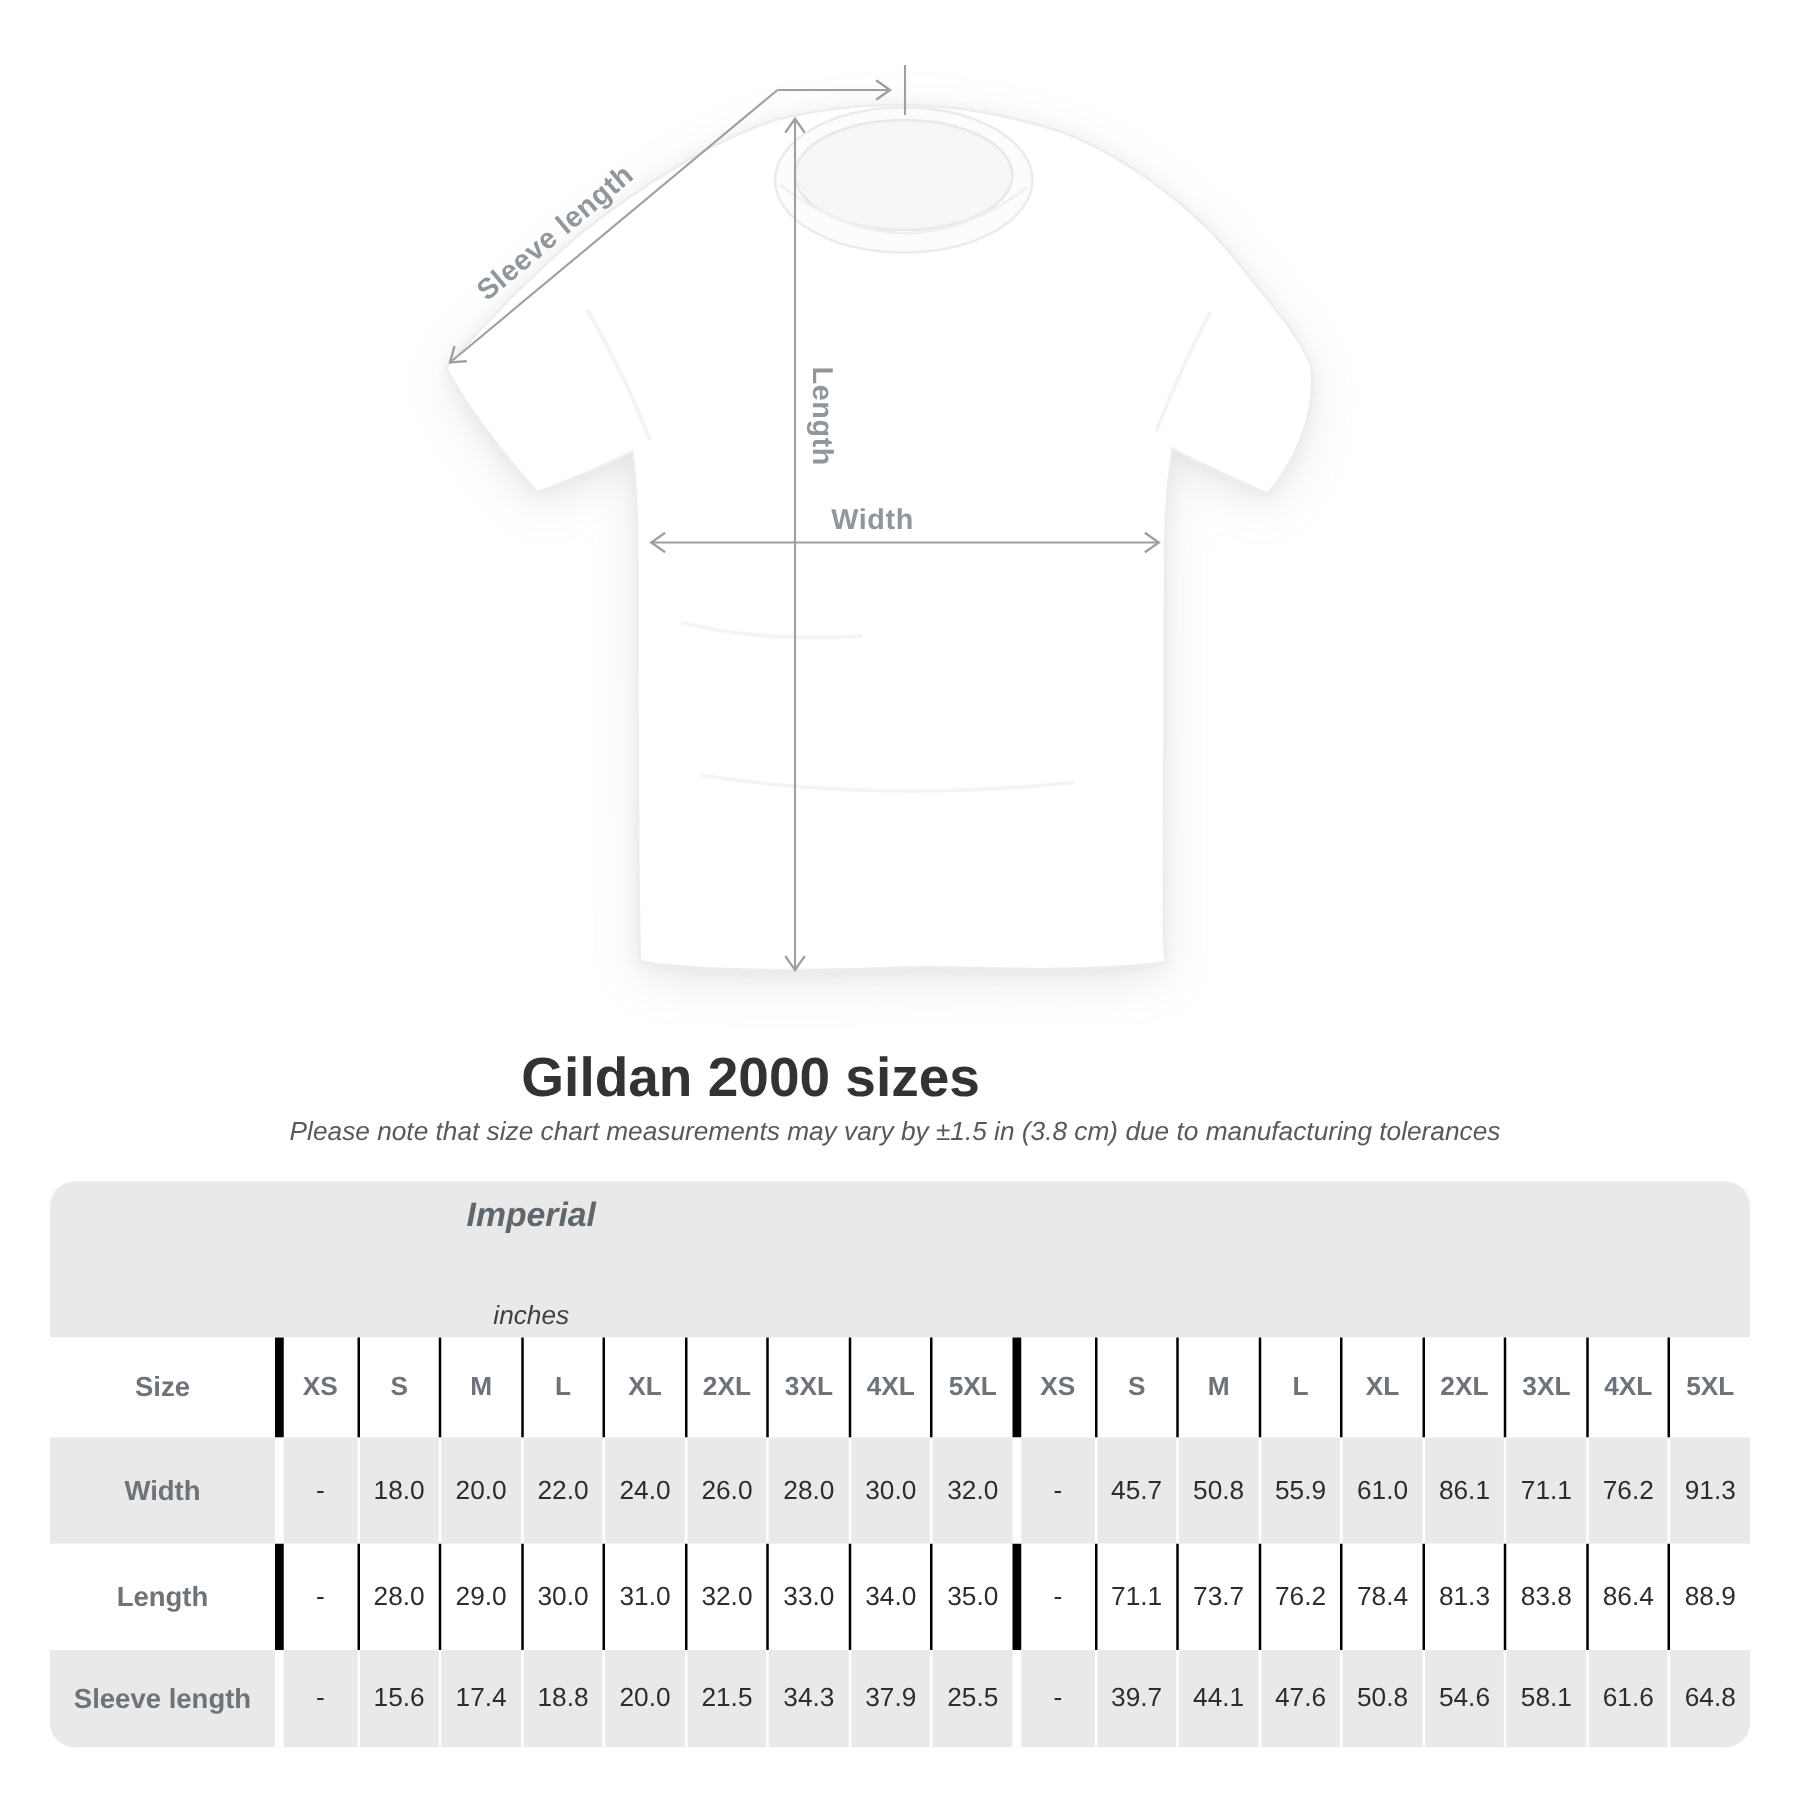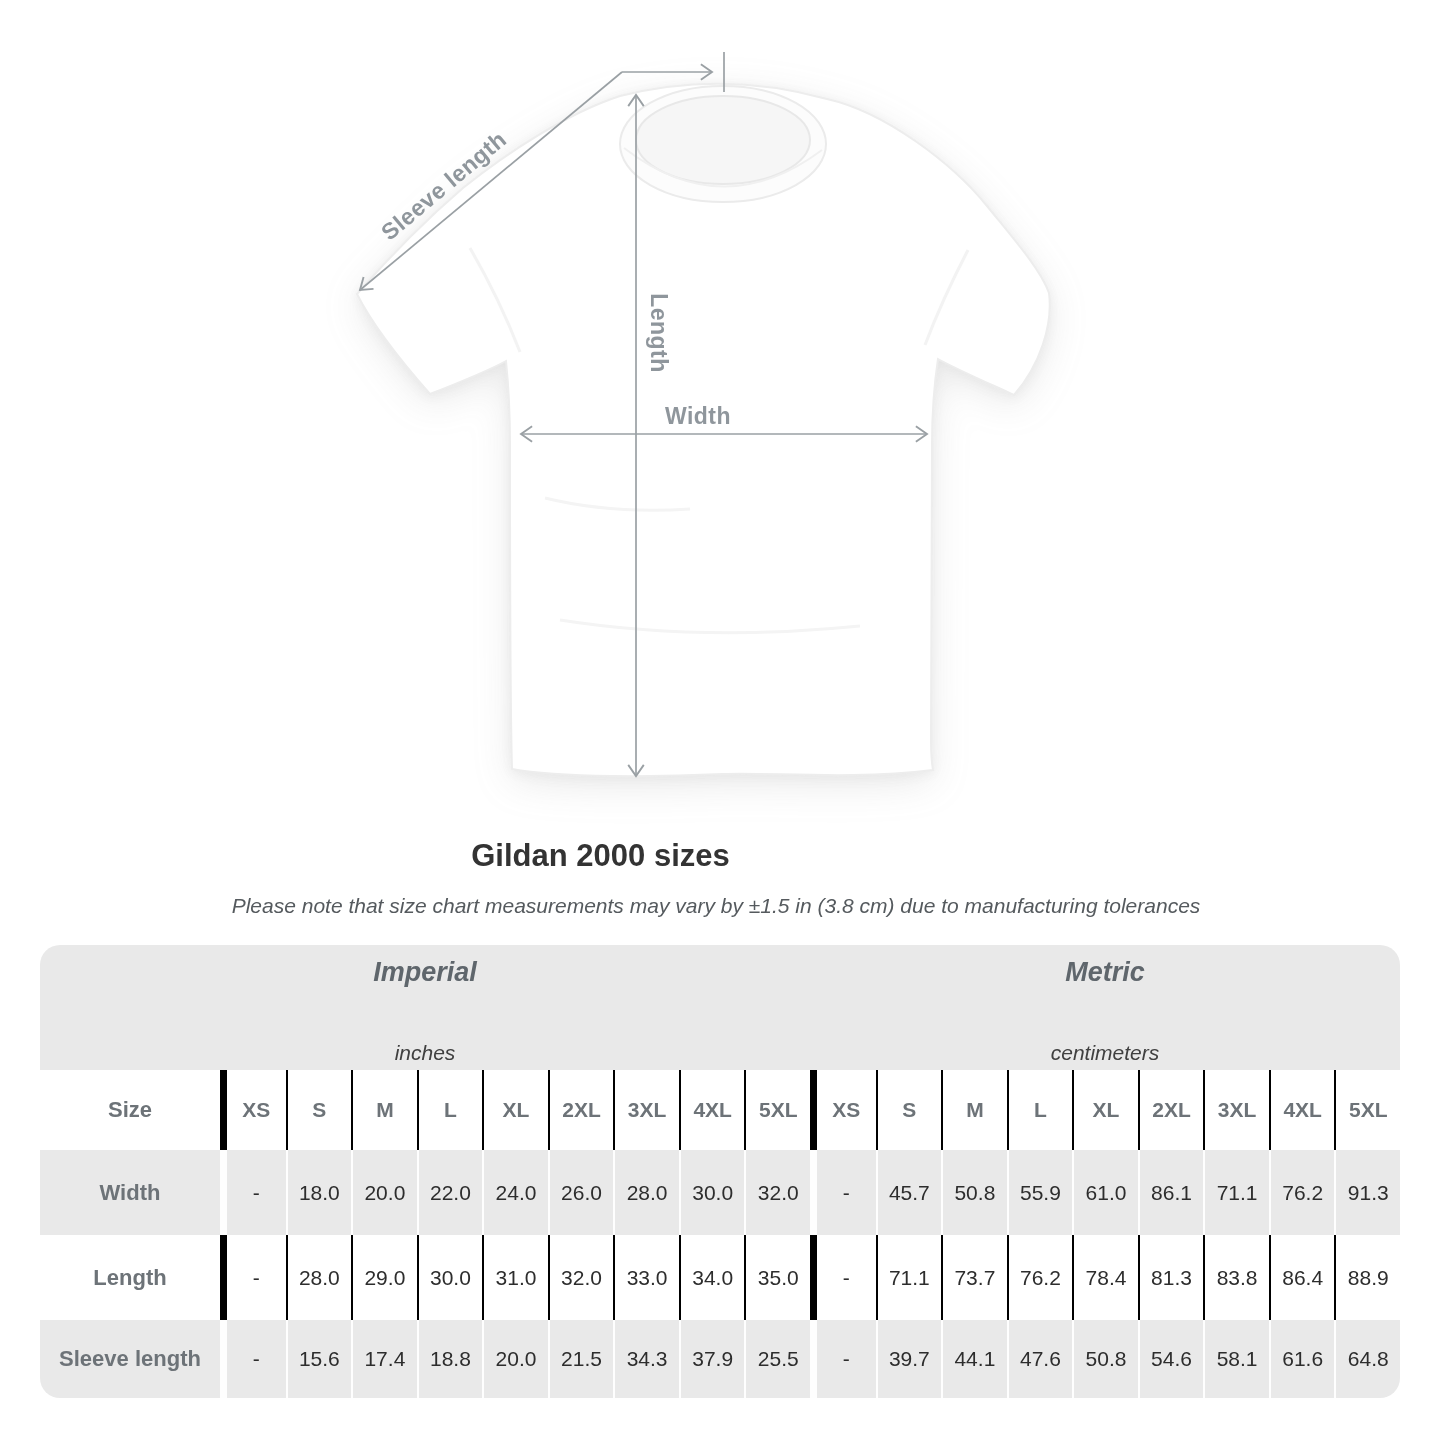--- a/index.html
+++ b/index.html
@@ -13,21 +13,21 @@
   .meas-label{
     position:absolute;font-weight:bold;font-size:23px;color:#8f969c;
     letter-spacing:.5px;white-space:nowrap;
   }
   .lbl-sleeve{left:444px;top:186px;transform:translate(-50%,-50%) rotate(-40deg);}
   .lbl-length{left:658px;top:333px;transform:translate(-50%,-50%) rotate(90deg);}
   .lbl-width{left:698px;top:416px;transform:translate(-50%,-50%);}
   
   .title{
     position:absolute;left:0;top:838px;width:1201px;margin:0;text-align:center;
-    font-size:31px;font-weight:bold;color:#333333;
+    font-size:44px;font-weight:bold;color:#333333;
   }
   .subtitle{
     position:absolute;left:0;top:894px;width:1432px;margin:0;text-align:center;
     font-size:21px;font-style:italic;color:#555a5e;
   }
   
   .size-table{
     position:absolute;left:40px;top:945px;width:1360px;
     border-radius:20px;overflow:hidden;background:#ffffff;
   }
@@ -111,24 +111,20 @@
 
   <h1 class="title">Gildan 2000 sizes</h1>
   <p class="subtitle">Please note that size chart measurements may vary by ±1.5 in (3.8 cm) due to manufacturing tolerances</p>
 
   <div class="size-table">
     <div class="group-row">
       <div class="group group-imperial">
         <div class="group-name">Imperial</div>
         <div class="group-unit">inches</div>
       </div>
-      <div class="group group-metric">
-        <div class="group-name">Metric</div>
-        <div class="group-unit">centimeters</div>
-      </div>
     </div>
 
     <div id="header-row" class="trow row-white">
       <div class="cell label-cell">Size</div>
 
     <div class="cell size-cell thick">XS</div>
         <div class="cell size-cell">S</div>
         <div class="cell size-cell">M</div>
         <div class="cell size-cell">L</div>
         <div class="cell size-cell">XL</div>

